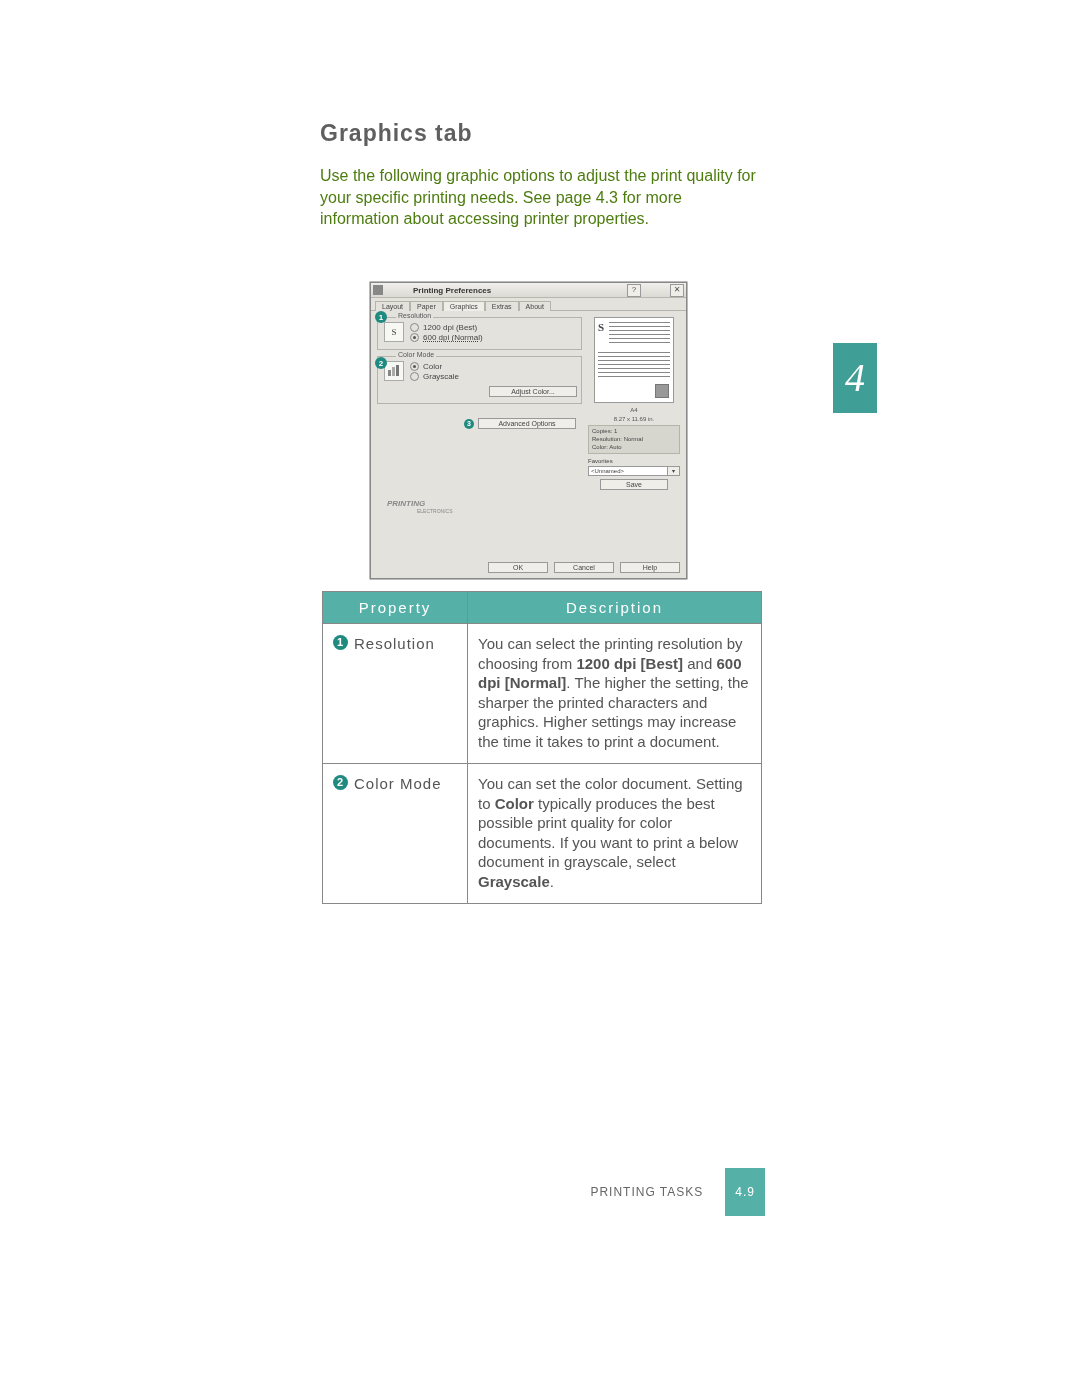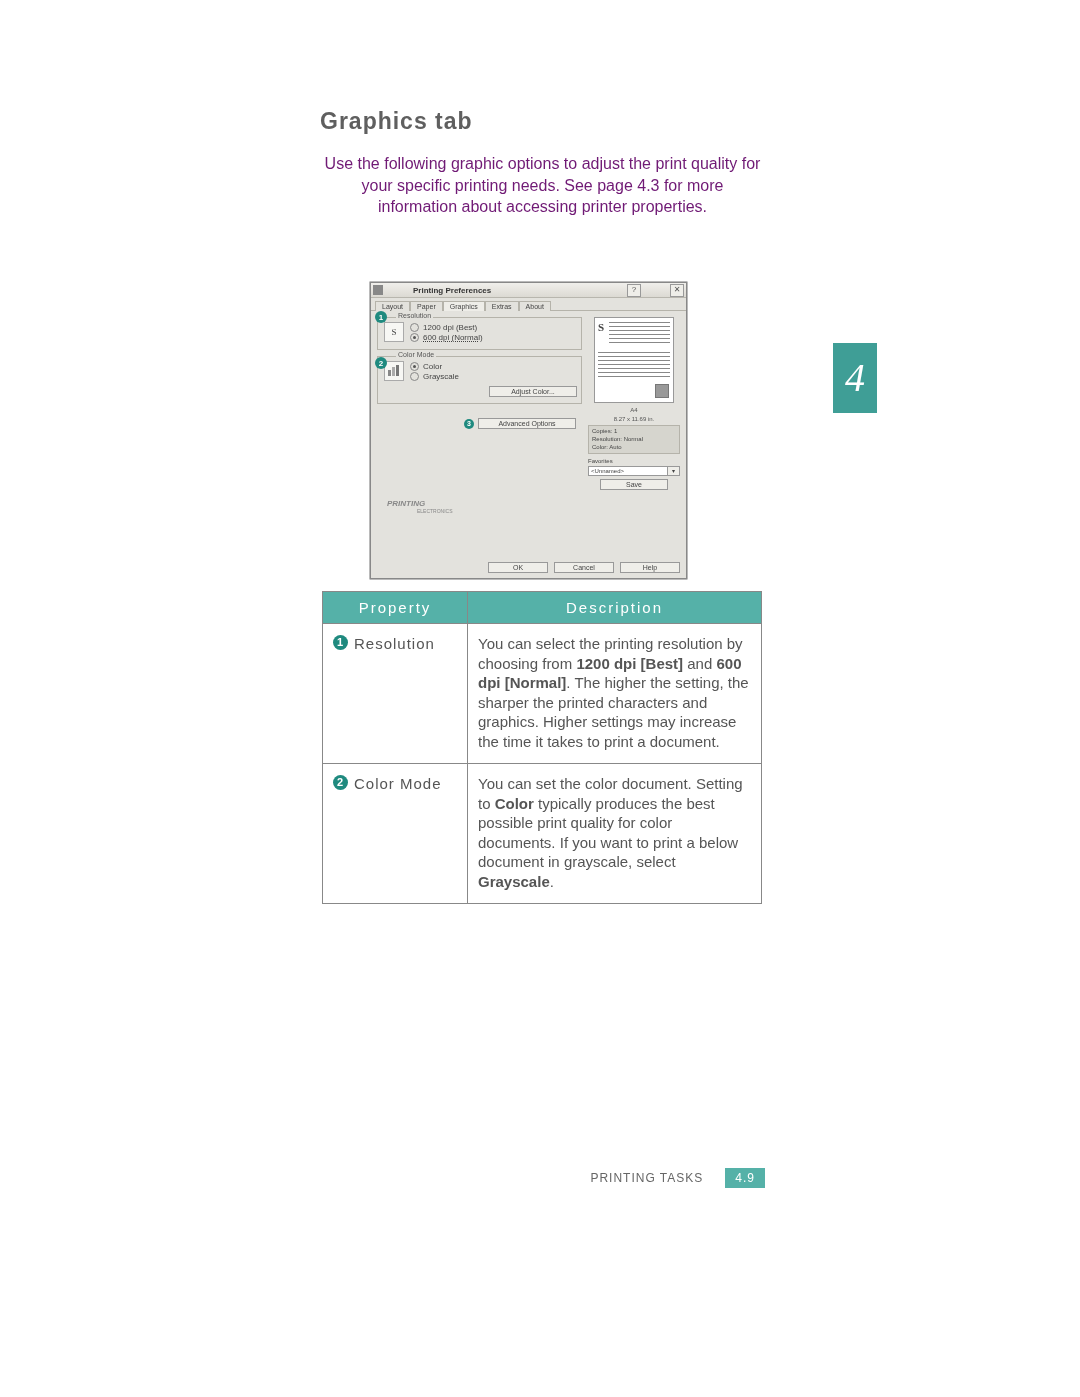--- a/index.html
+++ b/index.html
@@ -13,36 +13,35 @@
     position: relative;
   }
   .page {
     position: relative;
     width: 1080px;
     height: 1397px;
   }
   .content {
     position: absolute;
     left: 320px;
-    top: 108px;
+    top: 120px;
     width: 445px;
   }
   h2.section-title {
     font-size: 23px;
     font-weight: bold;
     color: #5f5f5f;
     letter-spacing: 1px;
     margin: 0 0 18px 0;
   }
   p.body-text {
     font-size: 16px;
     line-height: 1.35;
-    color: #701a75;
+    color: #4d7c0f;
     margin: 0 0 16px 0;
-    text-align: center;
   }
 
   
   .side-tab {
     position: absolute;
     right: 203px;
     top: 343px;
     width: 44px;
     height: 70px;
     background: #3f9e96;
@@ -402,21 +401,21 @@
     font-size: 12px;
     letter-spacing: 1px;
     color: #666;
   }
   .page-footer .footer-label {
     font-variant: small-caps;
   }
   .page-footer .page-num {
     background: #55b1a8;
     color: #fff;
-    padding: 3px 10px;
+    padding: 17px 10px;
   }
 </style>
 </head>
 <body>
 
 <div class="page">
 
   <div class="content">
     <h2 class="section-title">Graphics tab</h2>
     <p class="body-text">Use the following graphic options to adjust the print quality for your specific printing needs. See page 4.3 for more information about accessing printer properties.</p>

